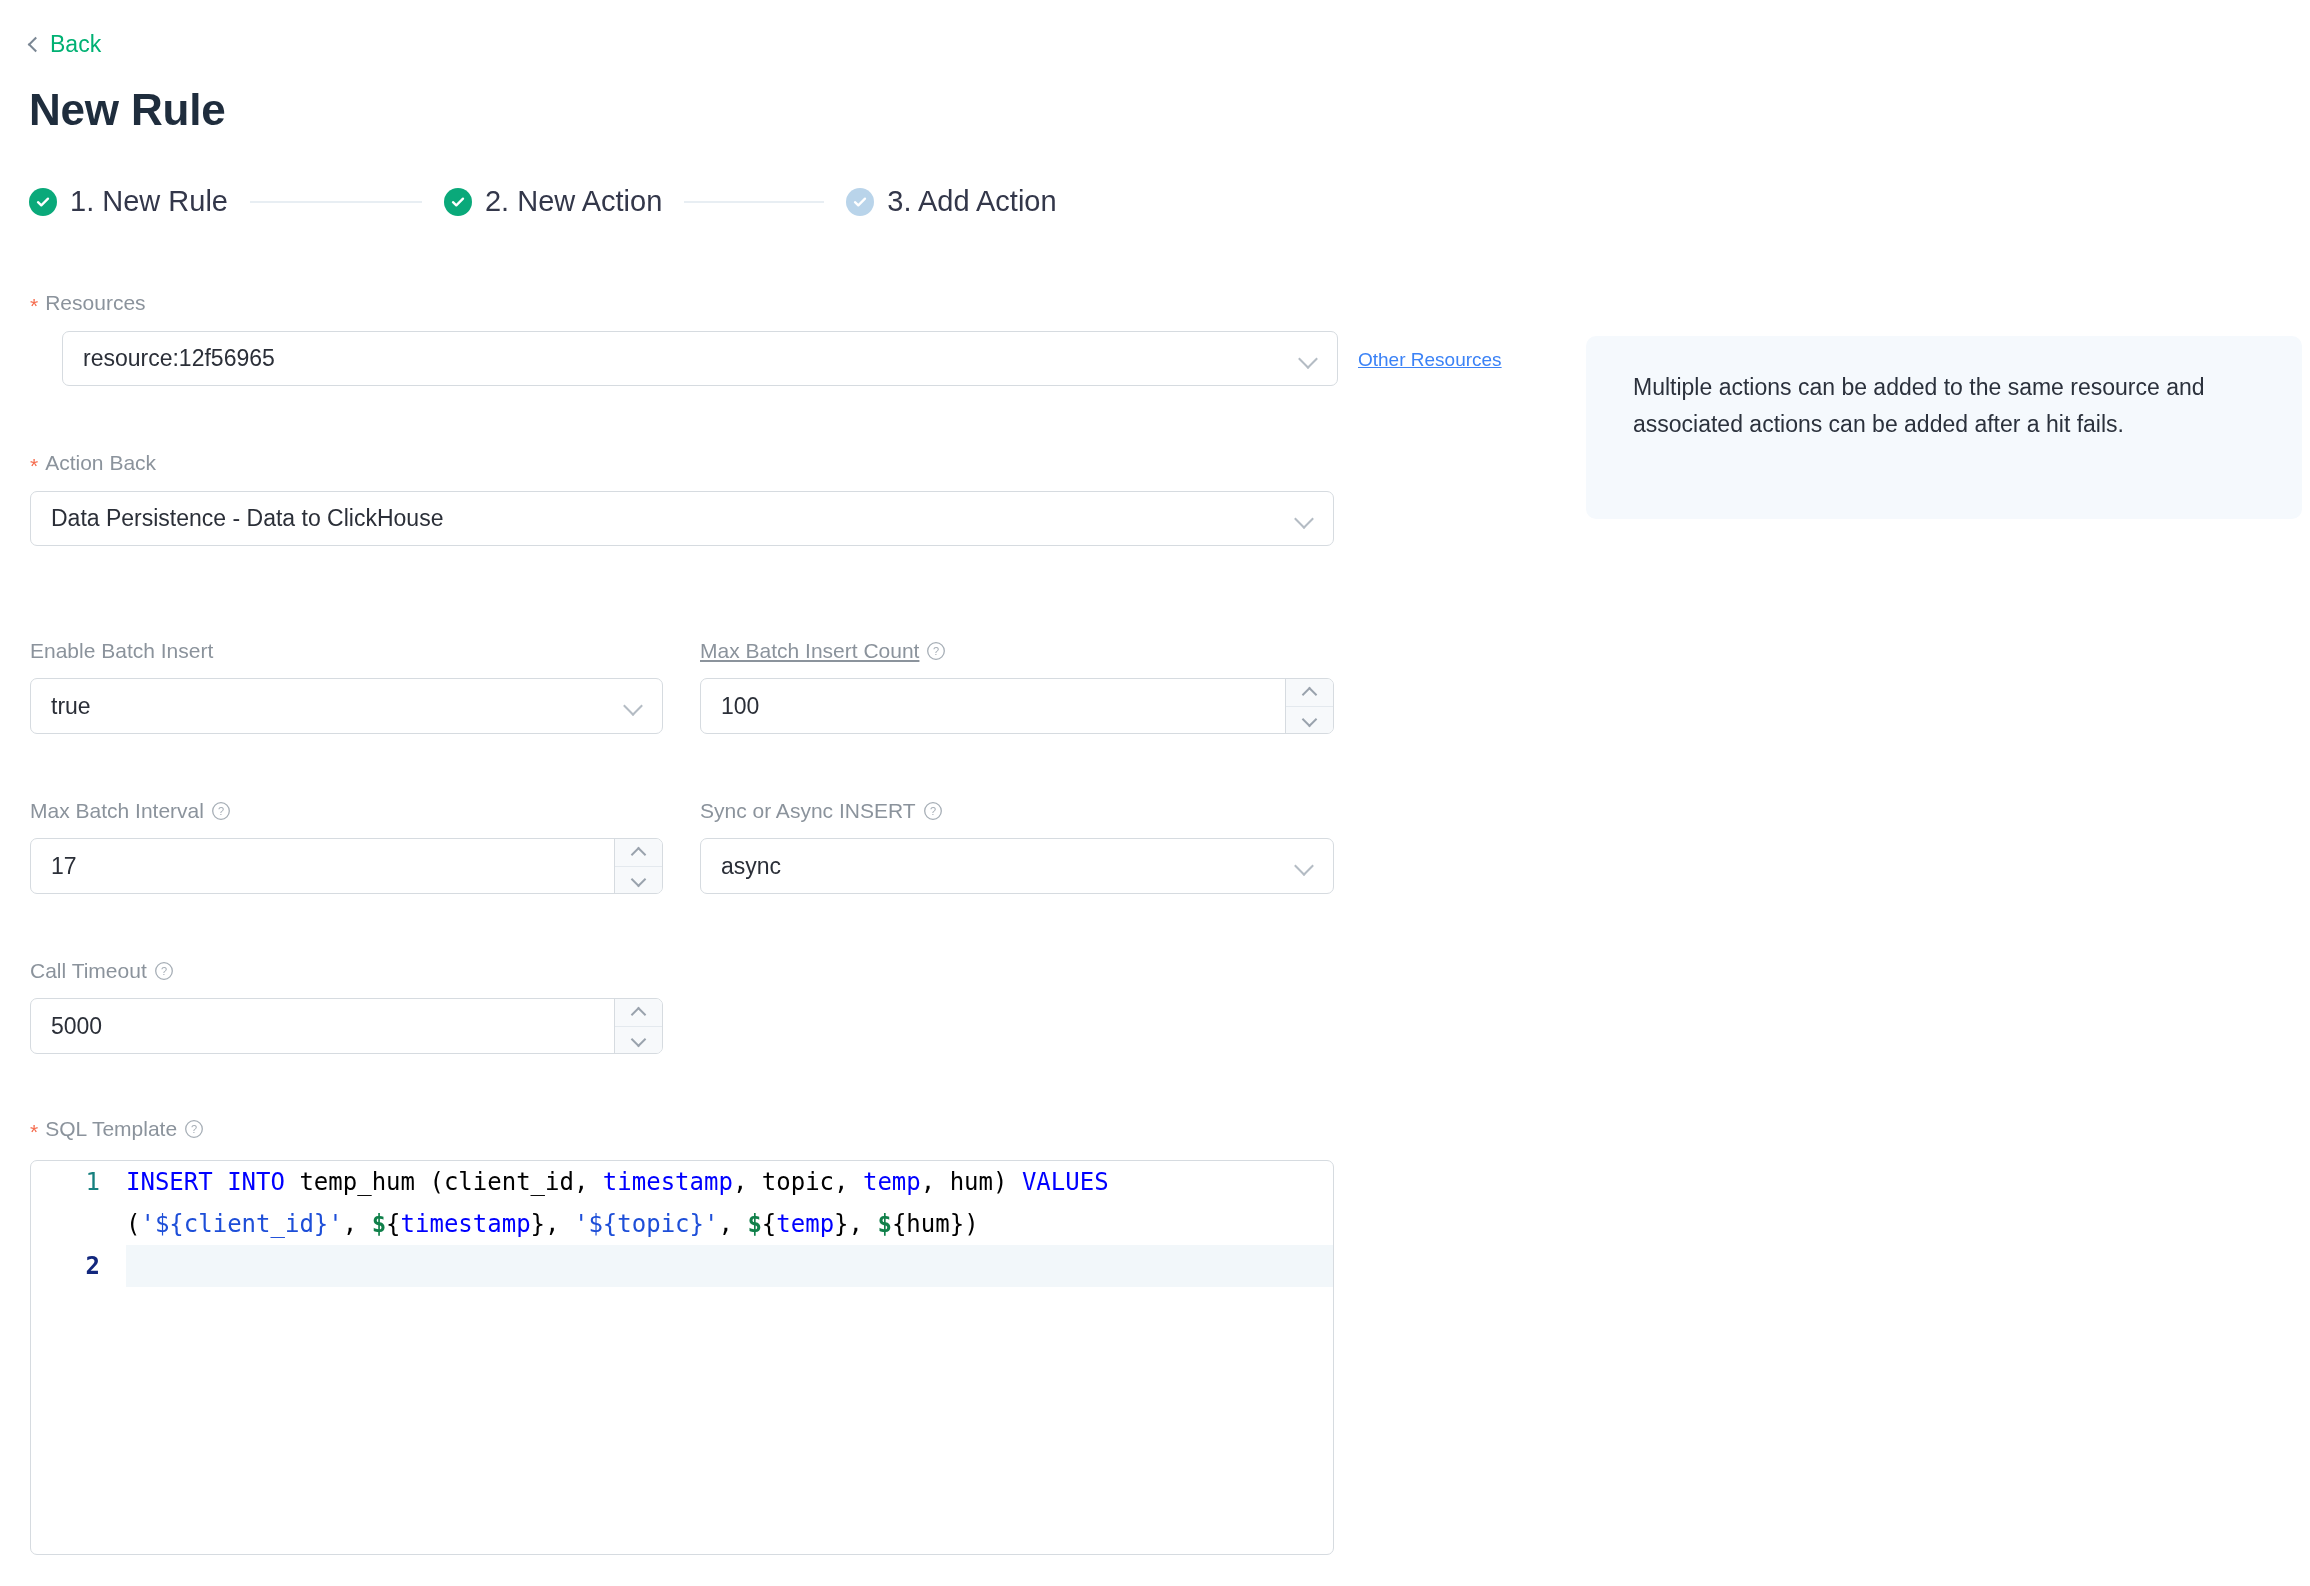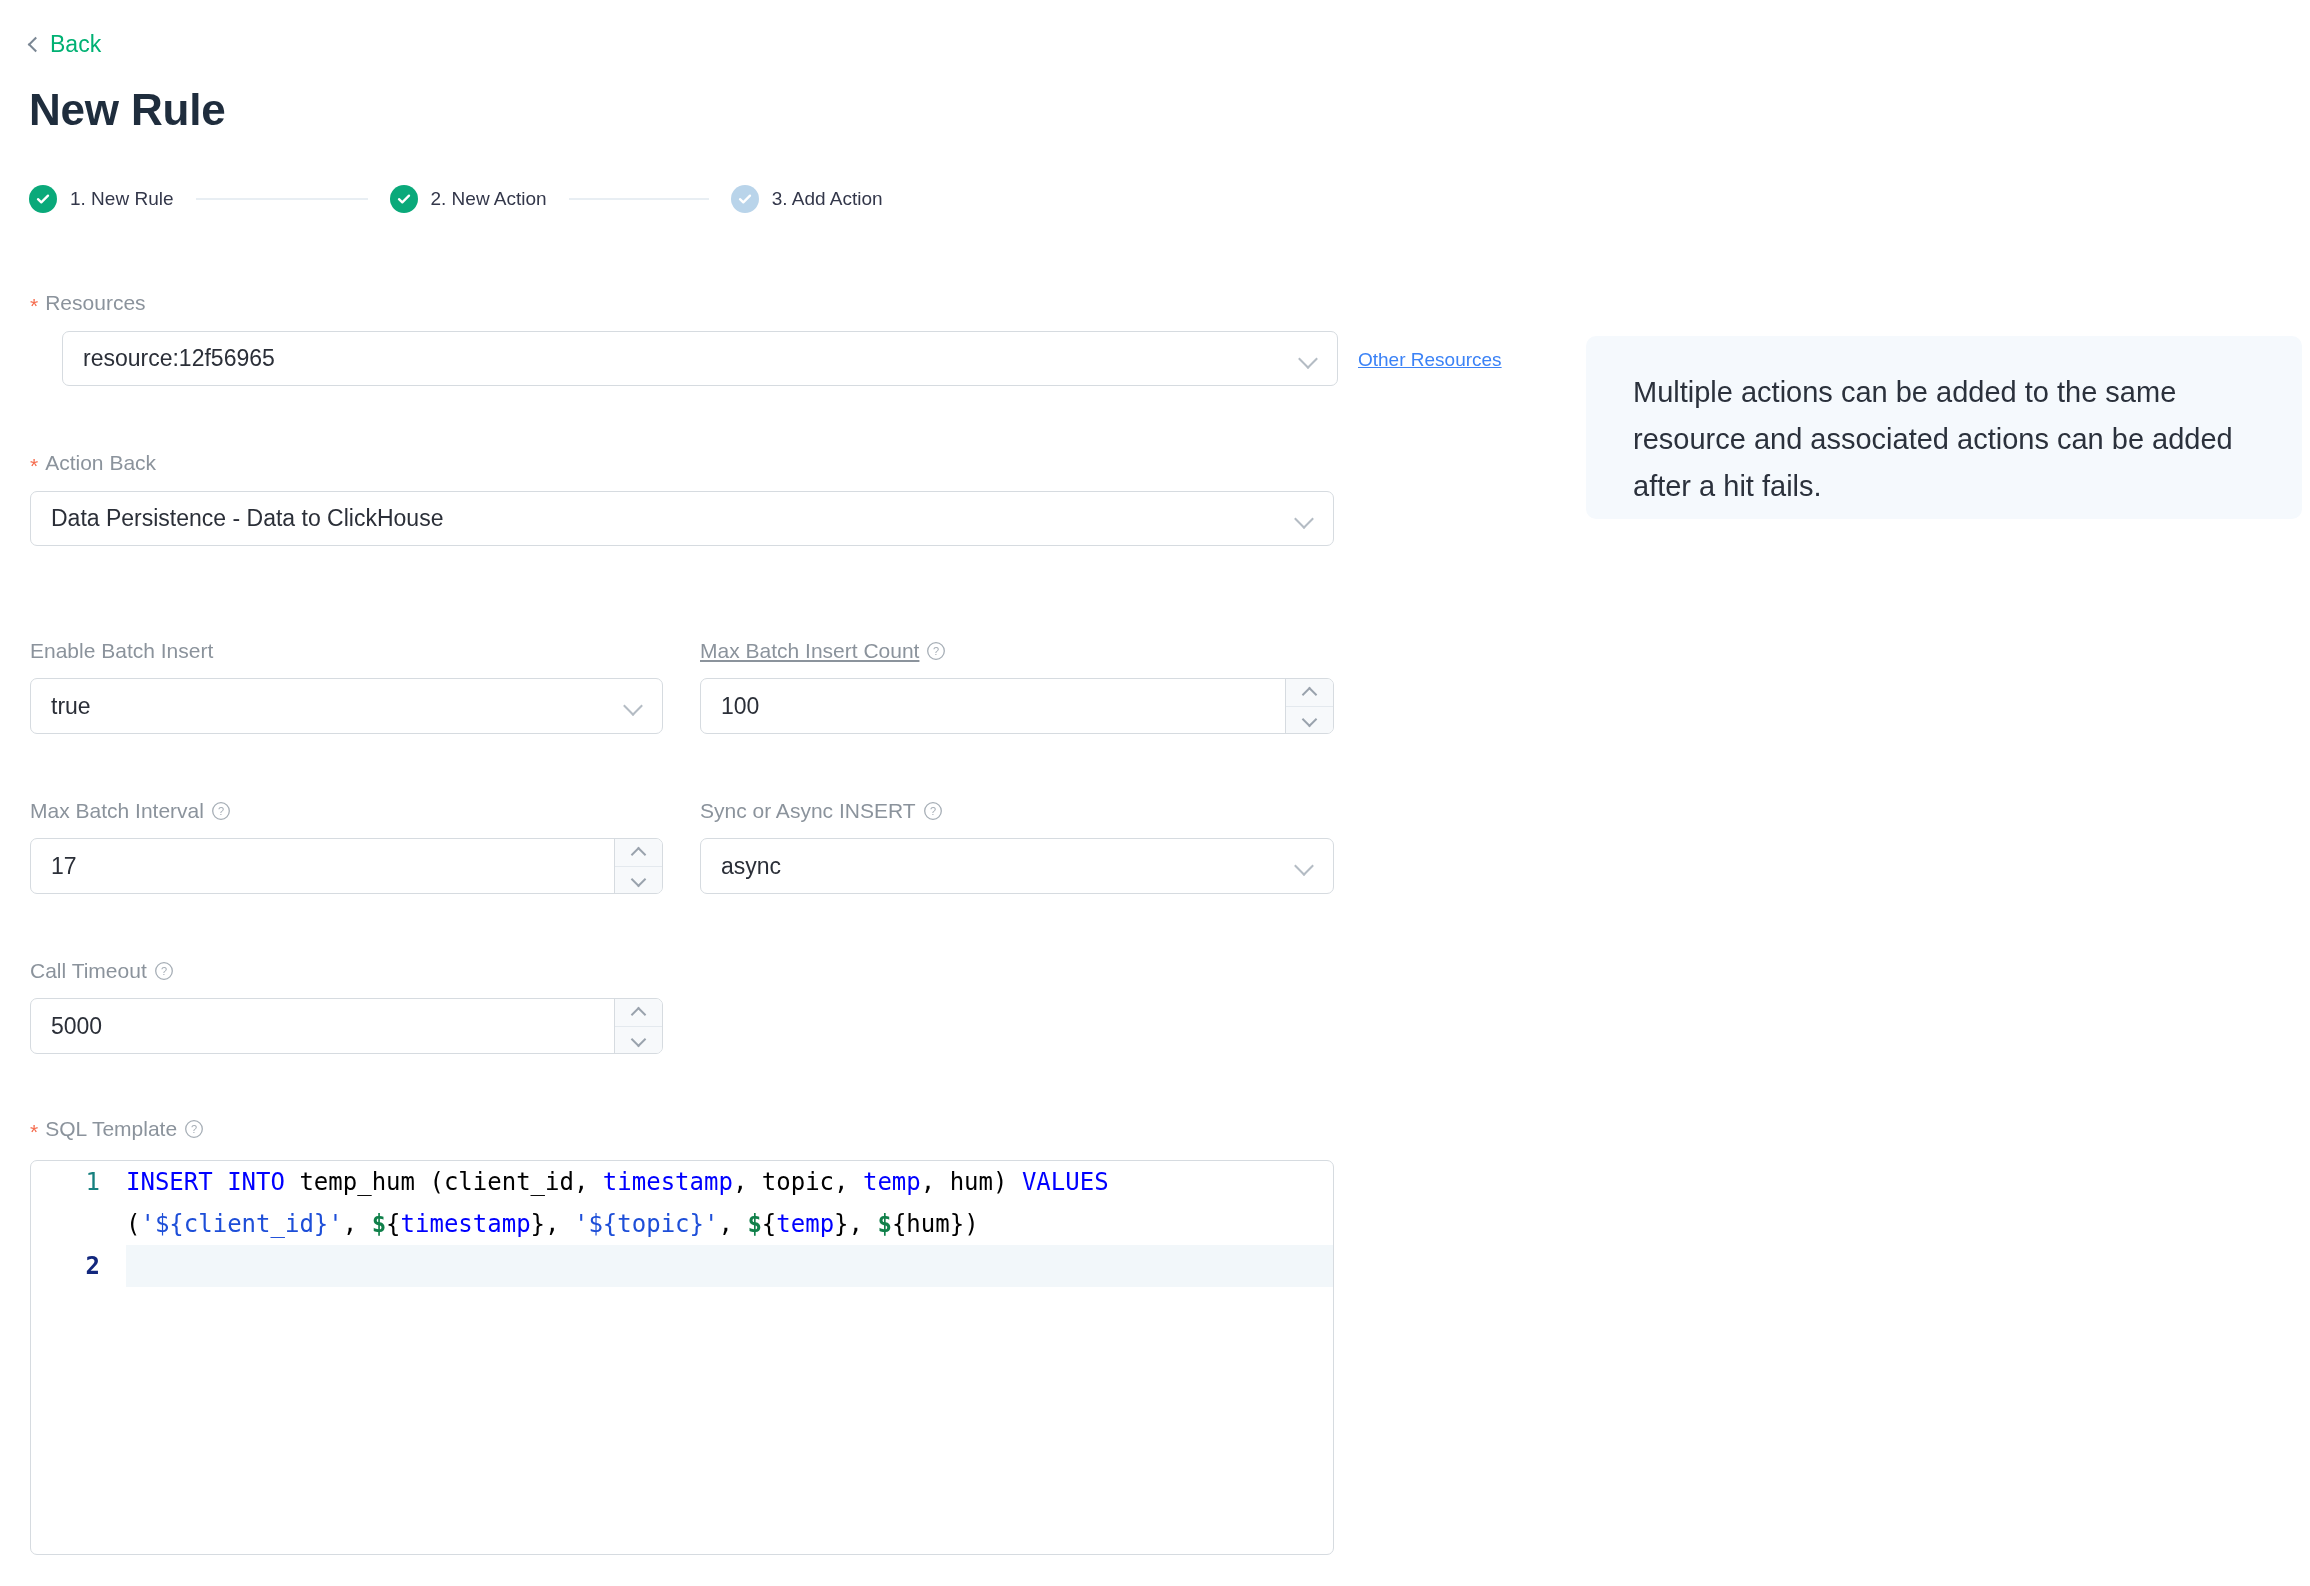--- a/index.html
+++ b/index.html
@@ -39,21 +39,21 @@
   }
   .step { display: flex; align-items: center; gap: 13px; }
   .step-icon {
     width: 28px; height: 28px; border-radius: 50%;
     display: flex; align-items: center; justify-content: center;
     flex: 0 0 auto;
   }
   .step-icon.done { background: #0aa97a; }
   .step-icon.pending { background: #b9d4ea; }
   .step-icon svg { display: block; }
-  .step-label { font-size: 19px; color: #33374a; white-space: nowrap; }
+  .step-label { font-size: 29px; color: #33374a; white-space: nowrap; }
   .step-line {
     height: 2px; background: #e8eef3;
     margin: 0 22px; flex: 0 0 auto;
   }
   .step-line.l1 { width: 172px; }
   .step-line.l2 { width: 140px; }
 
   
   .form-label {
     position: absolute;
@@ -123,21 +123,21 @@
   }
 
   
   .info-box {
     position: absolute;
     left: 1586px; top: 336px; width: 716px; height: 183px;
     background: #f5f9fd; border-radius: 10px;
     padding: 33px 36px 0 47px;
   }
   .info-text {
-    font-size: 29px; color: #2b313c; line-height: 1.62;
+    font-size: 23px; color: #2b313c; line-height: 1.62;
   }
 
   
   .editor {
     position: absolute;
     left: 30px; top: 1160px; width: 1304px; height: 395px;
     border: 1px solid #d6dbe0; border-radius: 7px;
     background: #fff; overflow: hidden;
     font-family: "DejaVu Sans Mono", monospace;
   }

